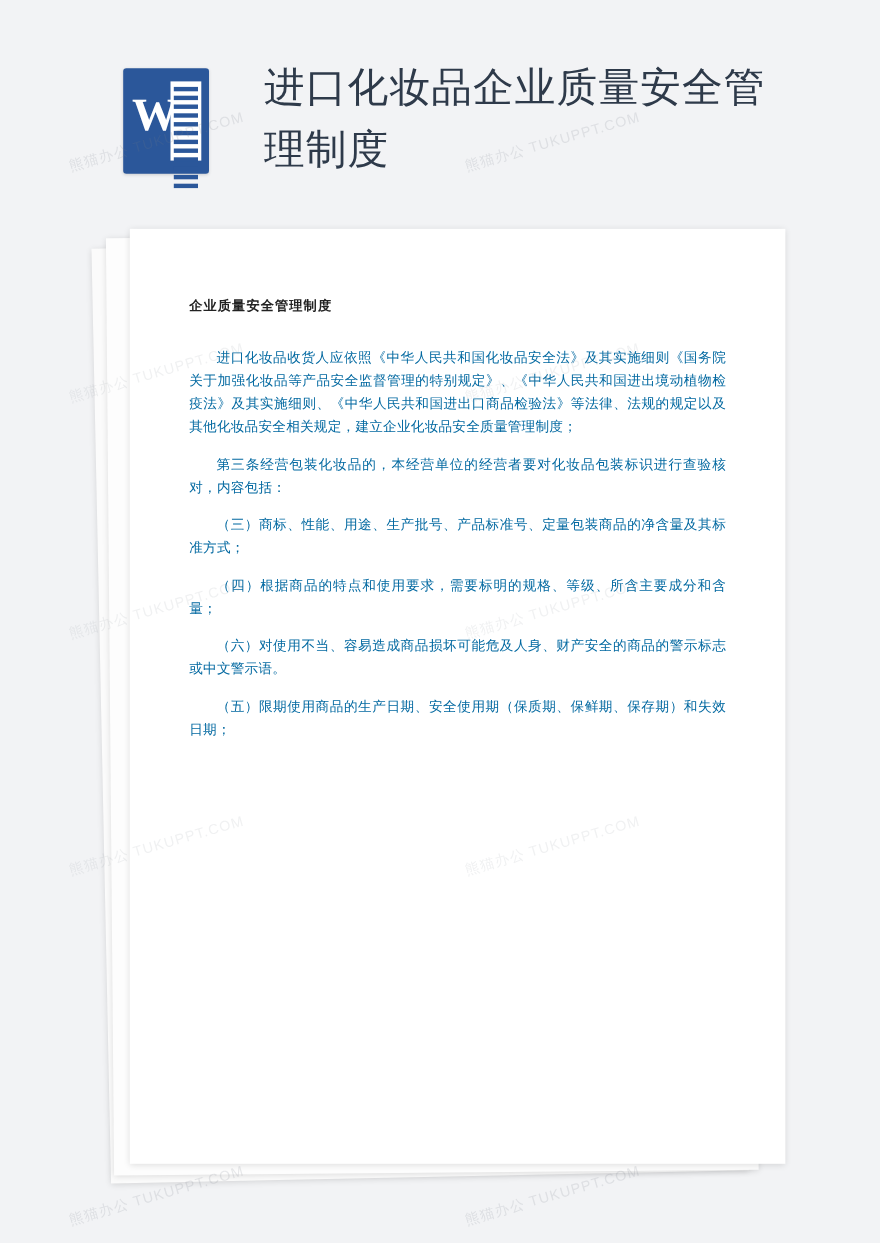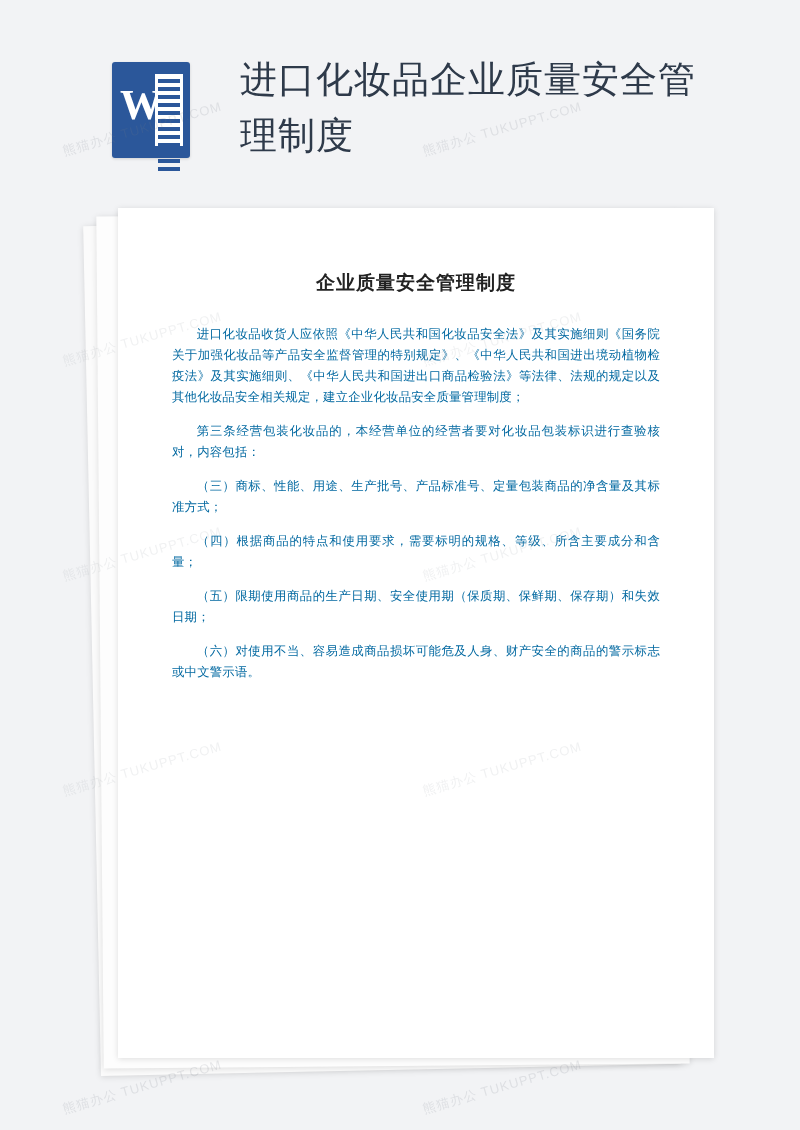--- a/index.html
+++ b/index.html
@@ -113,22 +113,21 @@
     left: 0;
     top: 0;
     width: 596px;
     height: 850px;
     padding: 62px 54px 0 54px;
     box-sizing: border-box;
     color: #1a1a1a;
     font-family: "Liberation Serif", serif;
   }
   .doc-title {
-    text-align: center;
-    font-size: 19px;
+    font-size: 12px;
     font-weight: bold;
     letter-spacing: 1px;
     margin-bottom: 28px;
     color: #222;
   }
   .doc-p {
     font-size: 12.4px;
     line-height: 21px;
     text-align: justify;
     margin: 0 0 13px 0;
@@ -179,22 +178,22 @@
   <div class="sheet sheet-back1"></div>
 
   <div class="sheet sheet-main">
     <div class="doc-body">
       <div class="doc-title">企业质量安全管理制度</div>
 
       <p class="doc-p indent">进口化妆品收货人应依照《中华人民共和国化妆品安全法》及其实施细则《国务院关于加强化妆品等产品安全监督管理的特别规定》、《中华人民共和国进出境动植物检疫法》及其实施细则、《中华人民共和国进出口商品检验法》等法律、法规的规定以及其他化妆品安全相关规定，建立企业化妆品安全质量管理制度；</p>
       <p class="doc-p indent">第三条经营包装化妆品的，本经营单位的经营者要对化妆品包装标识进行查验核对，内容包括：</p>
       <p class="doc-p indent">（三）商标、性能、用途、生产批号、产品标准号、定量包装商品的净含量及其标准方式；</p>
       <p class="doc-p indent">（四）根据商品的特点和使用要求，需要标明的规格、等级、所含主要成分和含量；</p>
+      <p class="doc-p indent">（六）对使用不当、容易造成商品损坏可能危及人身、财产安全的商品的警示标志或中文警示语。</p>
       <p class="doc-p indent">（五）限期使用商品的生产日期、安全使用期（保质期、保鲜期、保存期）和失效日期；</p>
-      <p class="doc-p indent">（六）对使用不当、容易造成商品损坏可能危及人身、财产安全的商品的警示标志或中文警示语。</p>
     </div>
   </div>
 </div>
 
 <div class="wm" style="left:60px; top:120px;">熊猫办公 TUKUPPT.COM</div>
 <div class="wm" style="left:420px; top:120px;">熊猫办公 TUKUPPT.COM</div>
 <div class="wm wm-lite" style="left:60px; top:330px;">熊猫办公 TUKUPPT.COM</div>
 <div class="wm wm-lite" style="left:420px; top:330px;">熊猫办公 TUKUPPT.COM</div>
 <div class="wm wm-lite" style="left:60px; top:545px;">熊猫办公 TUKUPPT.COM</div>
 <div class="wm wm-lite" style="left:420px; top:545px;">熊猫办公 TUKUPPT.COM</div>

